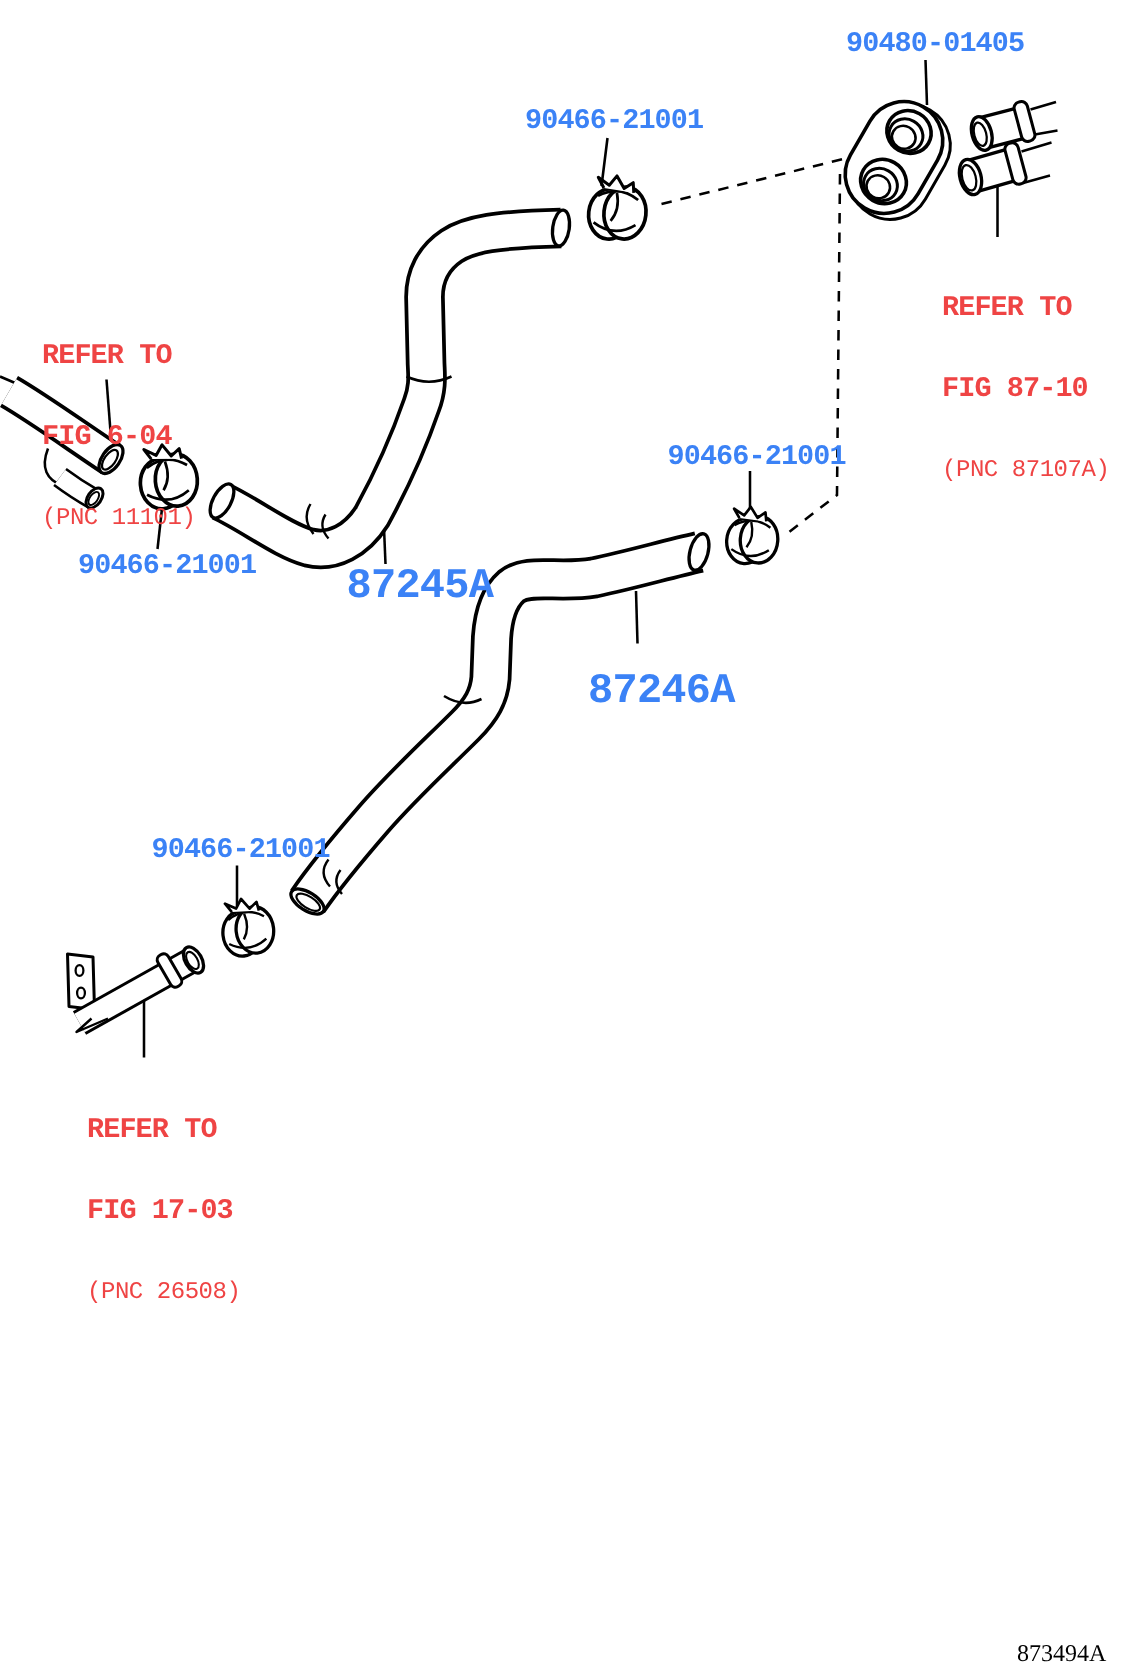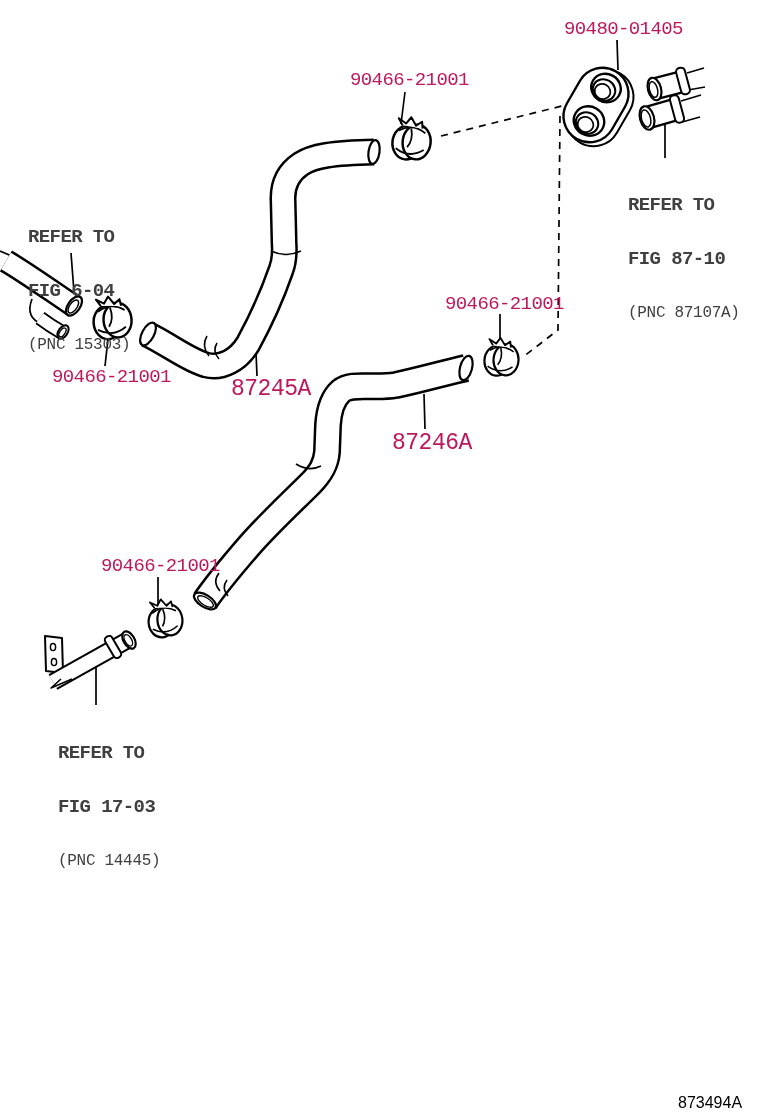--- a/index.html
+++ b/index.html
@@ -1,25 +1,25 @@
 <!DOCTYPE html>
 <html><head>
 <meta charset="utf-8">
 <style>
   html,body{margin:0;padding:0;background:#fff;}
   #stage{position:relative;width:760px;height:1112px;background:#ffffff;overflow:hidden;
          font-family:"Liberation Mono","DejaVu Sans Mono",monospace;}
   #art{position:absolute;left:0;top:0;}
-  .lbl{position:absolute;color:#be185d;font-weight:normal;font-size:19px;letter-spacing:-0.6px;
+  .lbl{position:absolute;color:#3b82f6;font-weight:bold;font-size:19px;letter-spacing:-0.6px;
        white-space:pre;line-height:1;}
-  .lbl.big{font-size:23px;letter-spacing:-0.5px;}
-  .refblk{position:absolute;color:#404040;font-weight:bold;font-size:19px;letter-spacing:-0.6px;
+  .lbl.big{font-size:28px;letter-spacing:-0.5px;}
+  .refblk{position:absolute;color:#ef4444;font-weight:bold;font-size:19px;letter-spacing:-0.6px;
           white-space:pre;line-height:18px;}
   .refblk .pnc{font-weight:normal;font-size:16px;letter-spacing:-0.3px;}
-  .figcode{position:absolute;color:#000;font-family:Liberation Sans, sans-serif;
+  .figcode{position:absolute;color:#000;font-family:Liberation Serif, serif;
            font-size:16px;font-weight:normal;}
 </style>
 </head>
 <body>
 
 <div id="stage">
 
   <svg id="art" width="760" height="1112" viewBox="0 0 760 1112">
     <defs>
       <g id="clampSym">
@@ -139,32 +139,32 @@
     <use href="#clampSym" transform="translate(501,360) rotate(4)"></use>
     <use href="#clampSym" transform="translate(165,621) rotate(-6)"></use>
   </svg>
 
   <div class="lbl" style="left:564px;top:20px">90480-01405</div>
   <div class="lbl" style="left:350px;top:71px">90466-21001</div>
   <div class="lbl" style="left:52px;top:368px">90466-21001</div>
   <div class="lbl" style="left:445px;top:295px">90466-21001</div>
   <div class="lbl" style="left:101px;top:557px">90466-21001</div>
   <div class="lbl big" style="left:231px;top:378px">87245A</div>
-  <div class="lbl big" style="left:392px;top:432px">87246A</div>
+  <div class="lbl big" style="left:392px;top:448px">87246A</div>
 
   <div class="refblk" style="left:628px;top:160px">
     <div>REFER TO</div>
     <div>FIG 87-10</div>
     <div class="pnc">(PNC 87107A)</div>
   </div>
   <div class="refblk" style="left:28px;top:192px">
     <div>REFER TO</div>
     <div>FIG 6-04</div>
-    <div class="pnc">(PNC 15303)</div>
+    <div class="pnc">(PNC 11101)</div>
   </div>
   <div class="refblk" style="left:58px;top:708px">
     <div>REFER TO</div>
     <div>FIG 17-03</div>
-    <div class="pnc">(PNC 14445)</div>
+    <div class="pnc">(PNC 26508)</div>
   </div>
 
   <div class="figcode" style="left:678px;top:1094px">873494A</div>
 </div>
 
 </body></html>

